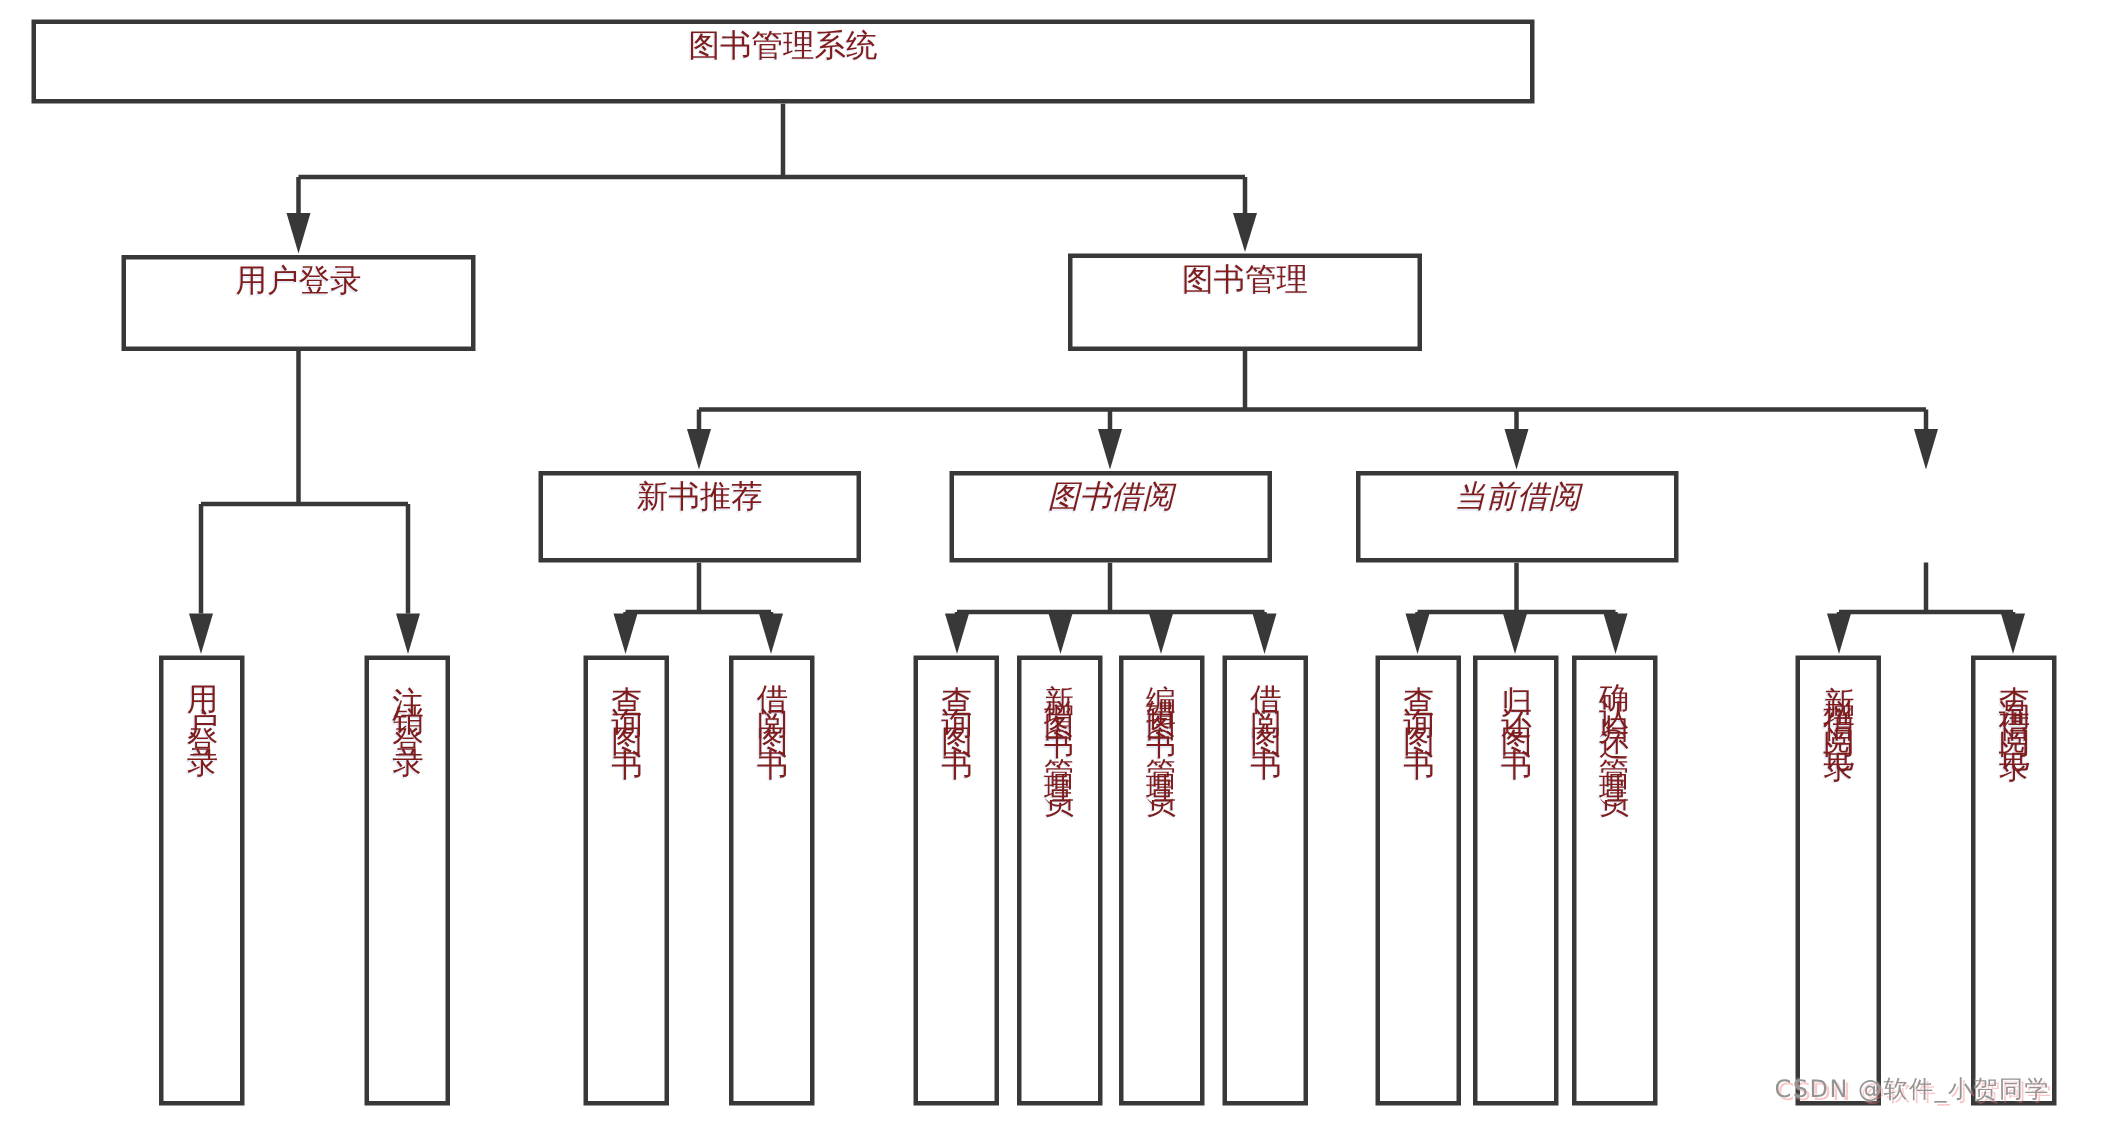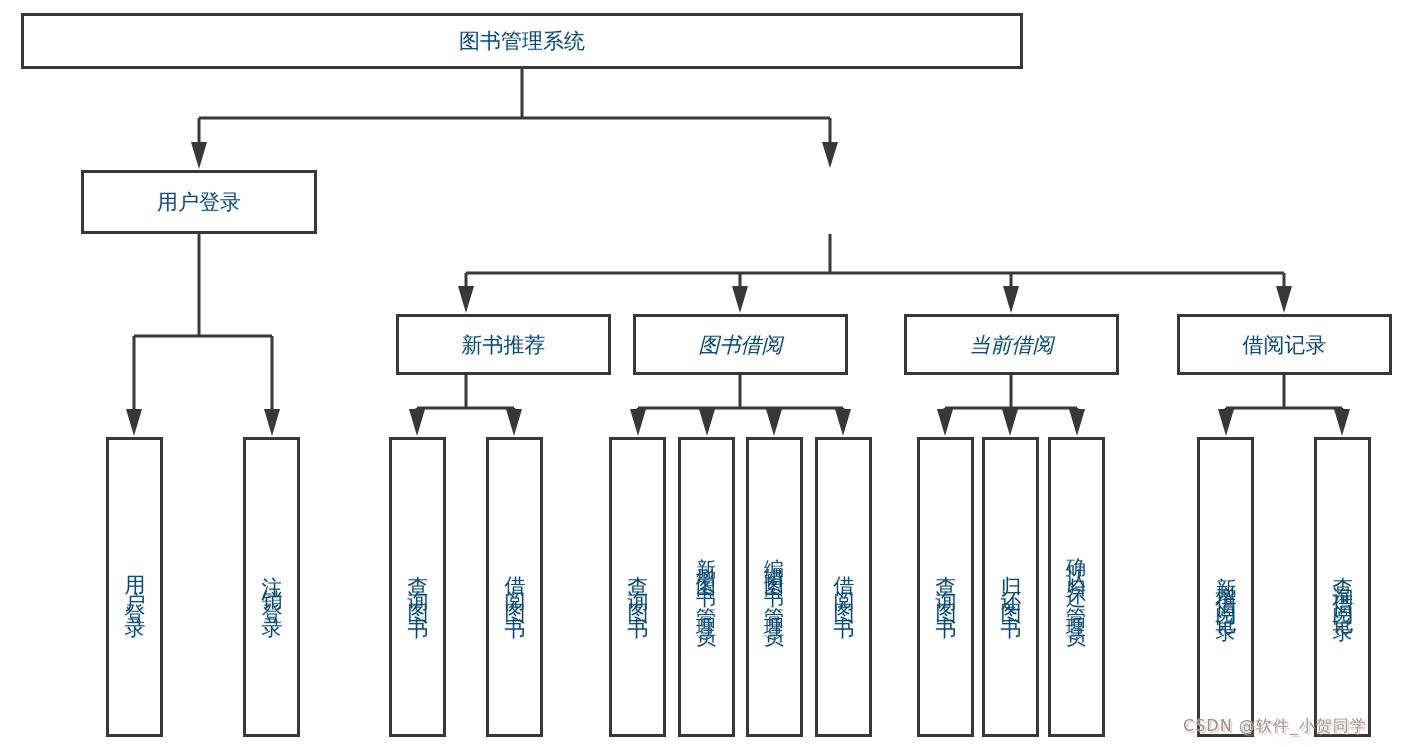--- a/index.html
+++ b/index.html
@@ -20,35 +20,35 @@
     left: 0; top: 0;
     width: 1405px;
     height: 747px;
   }
   .box {
     position: absolute;
     box-sizing: border-box;
     border: 3px solid #383838;
     background: #ffffff;
     display: flex;
-    align-items: center;
+    align-items: flex-start;
     justify-content: center;
-    color: #0c4a6e;
+    color: #7f1d1d;
     font-size: 21px;
     text-shadow: -1px 1px 0 rgba(110,150,220,0.18);
     white-space: nowrap;
   }
   
   .root   { left: 21px;  top: 13px;  width: 1002px; height: 56px; }
   
   .l2a    { left: 81px;  top: 170px; width: 236px;  height: 64px; }
   .l2b    { left: 712px; top: 169px; width: 236px;  height: 65px; }
   
   .l3     { top: 314px; width: 215px; height: 61px; }
-  .l3a    { left: 359px; margin-left: 37px; }
+  .l3a    { left: 359px; }
   .l3b    { left: 633px; font-style: italic; }
   .l3c    { left: 904px; font-style: italic; }
   .l3d    { left: 1177px; }
   
   .leaf   { top: 437px; width: 57px; height: 300px; }
   .leaf span {
     writing-mode: vertical-rl;
     font-size: 21px;
     letter-spacing: 14px;
     line-height: 1;
@@ -132,33 +132,33 @@
     </g>
   </svg>
 
   <div class="box root">
     <span>图书管理系统</span>
   </div>
 
   <div class="box l2a">
     <span>用户登录</span>
   </div>
+  <div class="box l2b">
+    <span>图书管理</span>
+  </div>
 
   <div class="box l3 l3a">
     <span>新书推荐</span>
   </div>
   <div class="box l3 l3b">
     <span>图书借阅</span>
   </div>
   <div class="box l3 l3c">
     <span>当前借阅</span>
   </div>
-  <div class="box l3 l3d">
-    <span>借阅记录</span>
-  </div>
 
   <div class="box leaf p1">
     <span>用户登录</span>
   </div>
   <div class="box leaf p2">
     <span>注销登录</span>
   </div>
 
   <div class="box leaf p3">
     <span>查询图书</span>

